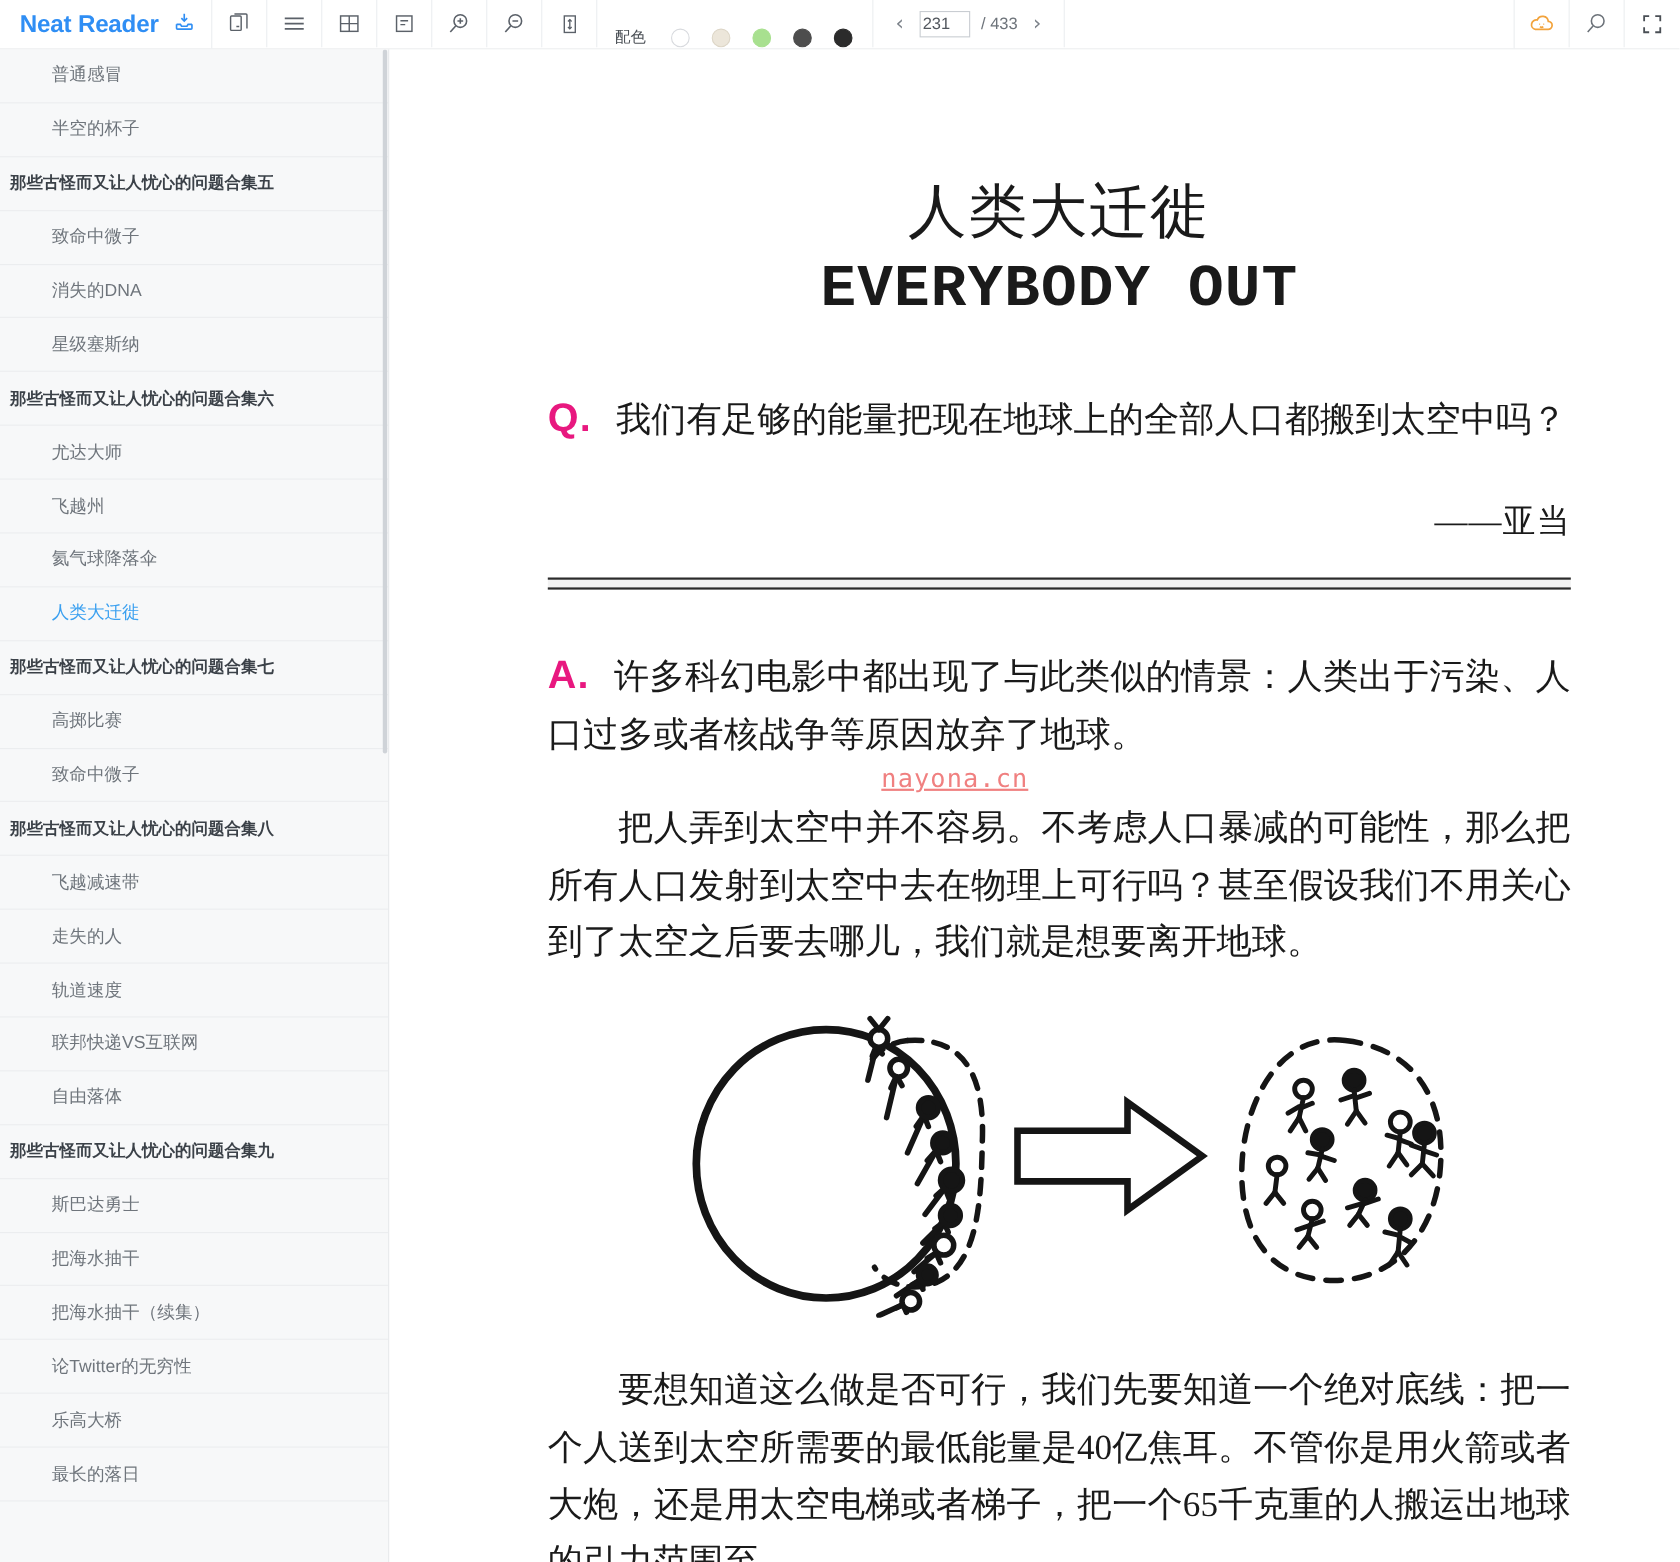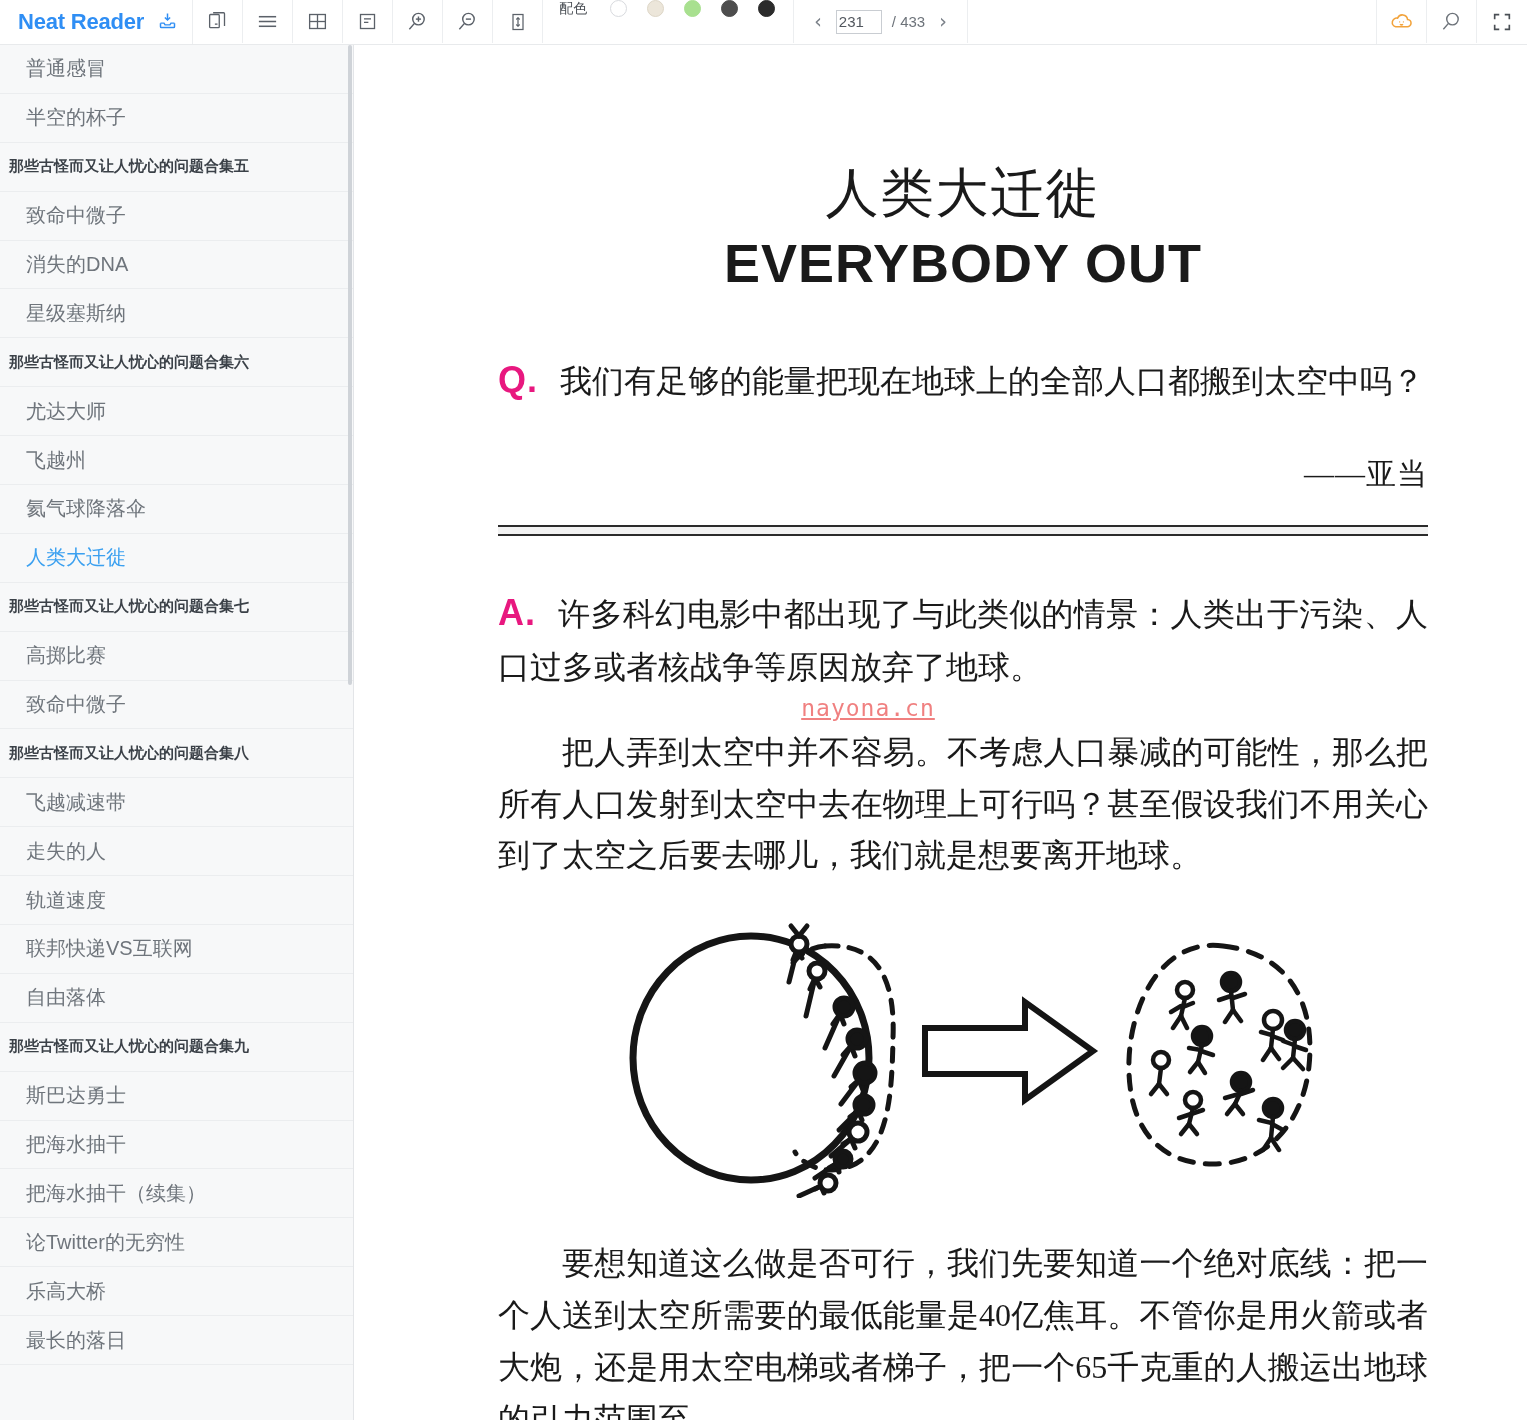--- a/index.html
+++ b/index.html
@@ -56,21 +56,21 @@
     height: 43px;
     display: flex;
     align-items: center;
     justify-content: center;
     border-right: 1px solid #eceef0;
     box-sizing: border-box;
   }
   .tb-btn svg { display: block; }
   .tb-colors {
     display: flex;
-    align-items: flex-start;
+    align-items: flex-end;
     gap: 20px;
     padding: 0 18px 0 16px;
     height: 43px;
     border-right: 1px solid #eceef0;
     box-sizing: border-box;
   }
   .tb-colors-label {
     font-size: 14px;
     color: #4a4f55;
     margin-right: 3px;
@@ -142,23 +142,23 @@
     list-style: none;
     margin: 0;
     padding: 0;
   }
   .toc-item {
     height: 48.9px;
     display: flex;
     align-items: center;
     border-bottom: 1px solid #ebedef;
     box-sizing: border-box;
-    font-size: 20px;
+    font-size: 16px;
     color: #6f757c;
-    padding-left: 26px;
+    padding-left: 47px;
     white-space: nowrap;
     overflow: hidden;
   }
   .toc-item.section {
     font-weight: bold;
     color: #3b4148;
     padding-left: 9px;
     font-size: 15px;
   }
   .toc-item.active {
@@ -198,21 +198,21 @@
     font-weight: normal;
     font-family: "DejaVu Serif", serif;
   }
   .chap-title-en {
     text-align: center;
     font-size: 54px;
     font-weight: bold;
     letter-spacing: 1px;
     margin-top: 10px;
     line-height: 1.1;
-    font-family: Liberation Sans, sans-serif;
+    font-family: Liberation Mono, monospace;
   }
   .qa-block {
     margin-top: 58px;
     font-size: 32px;
     line-height: 1.62;
     text-align: justify;
   }
   .qa-mark {
     color: #e8187f;
     font-weight: bold;

